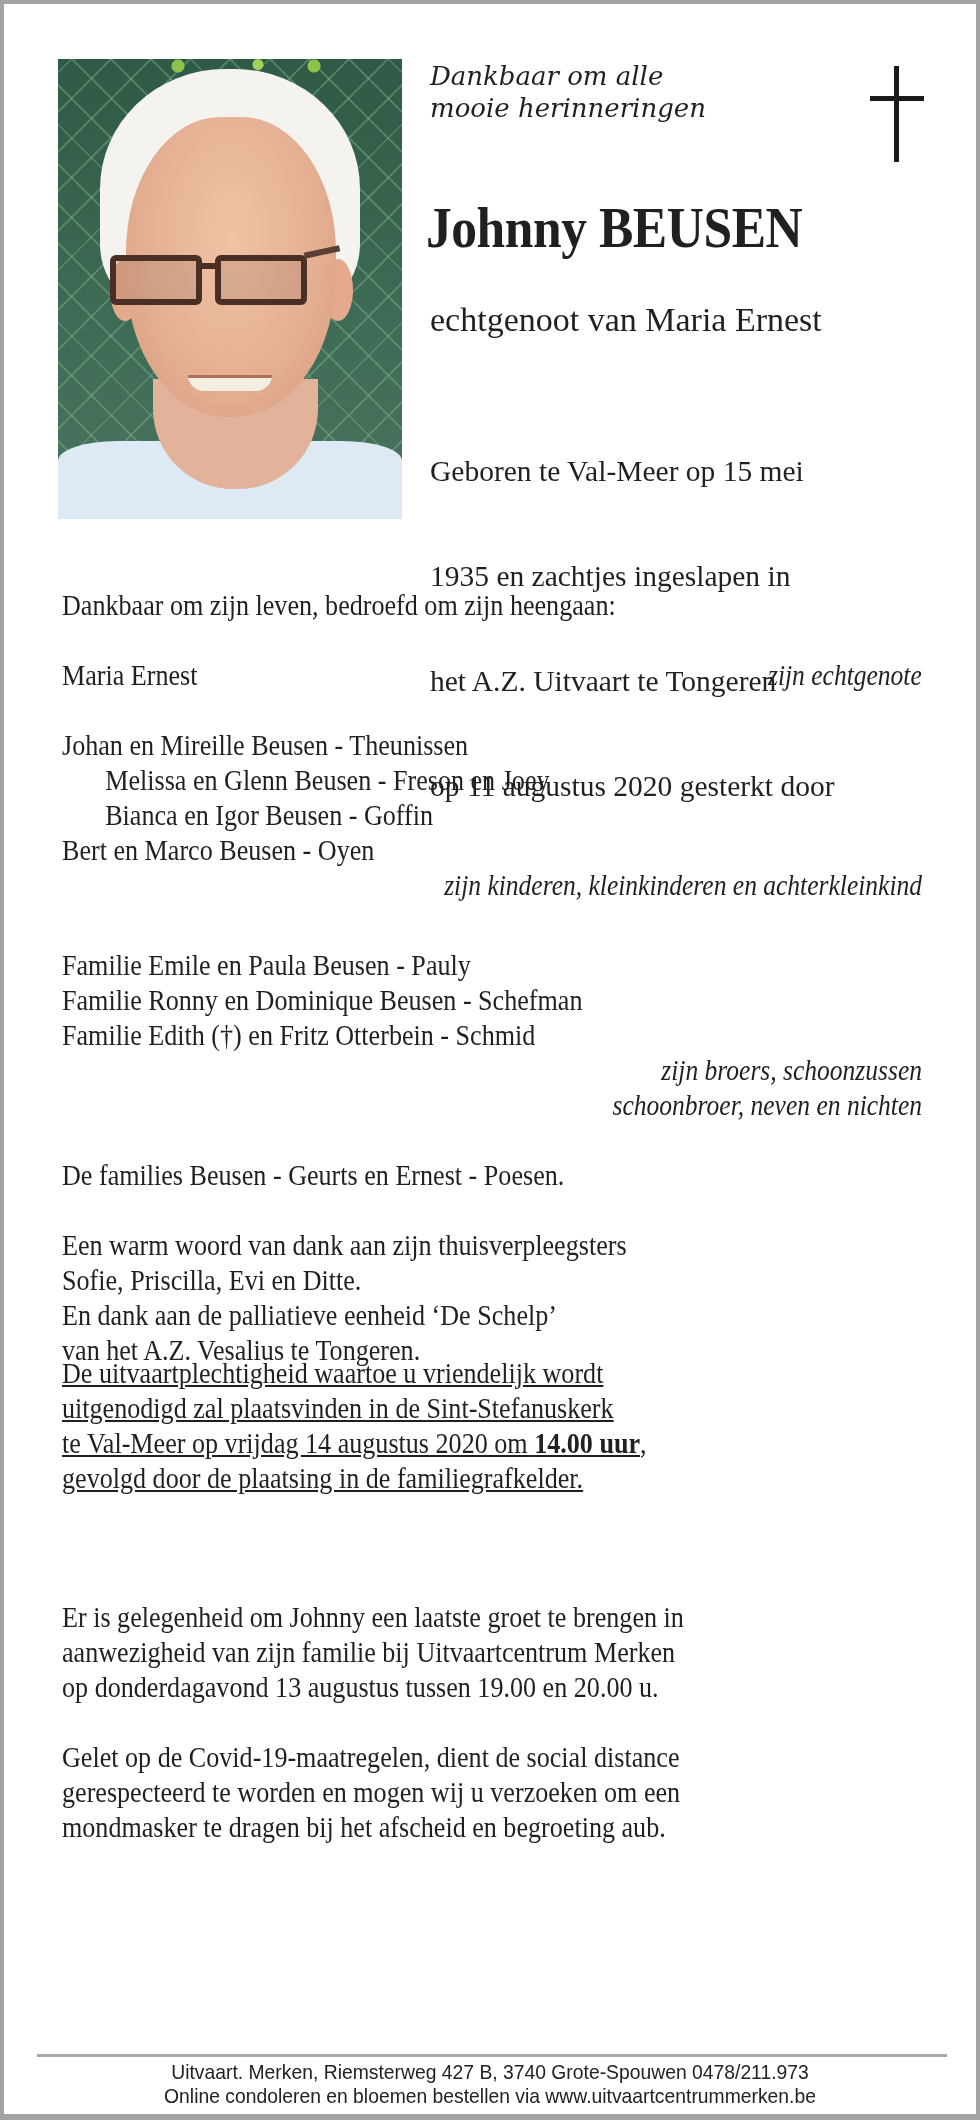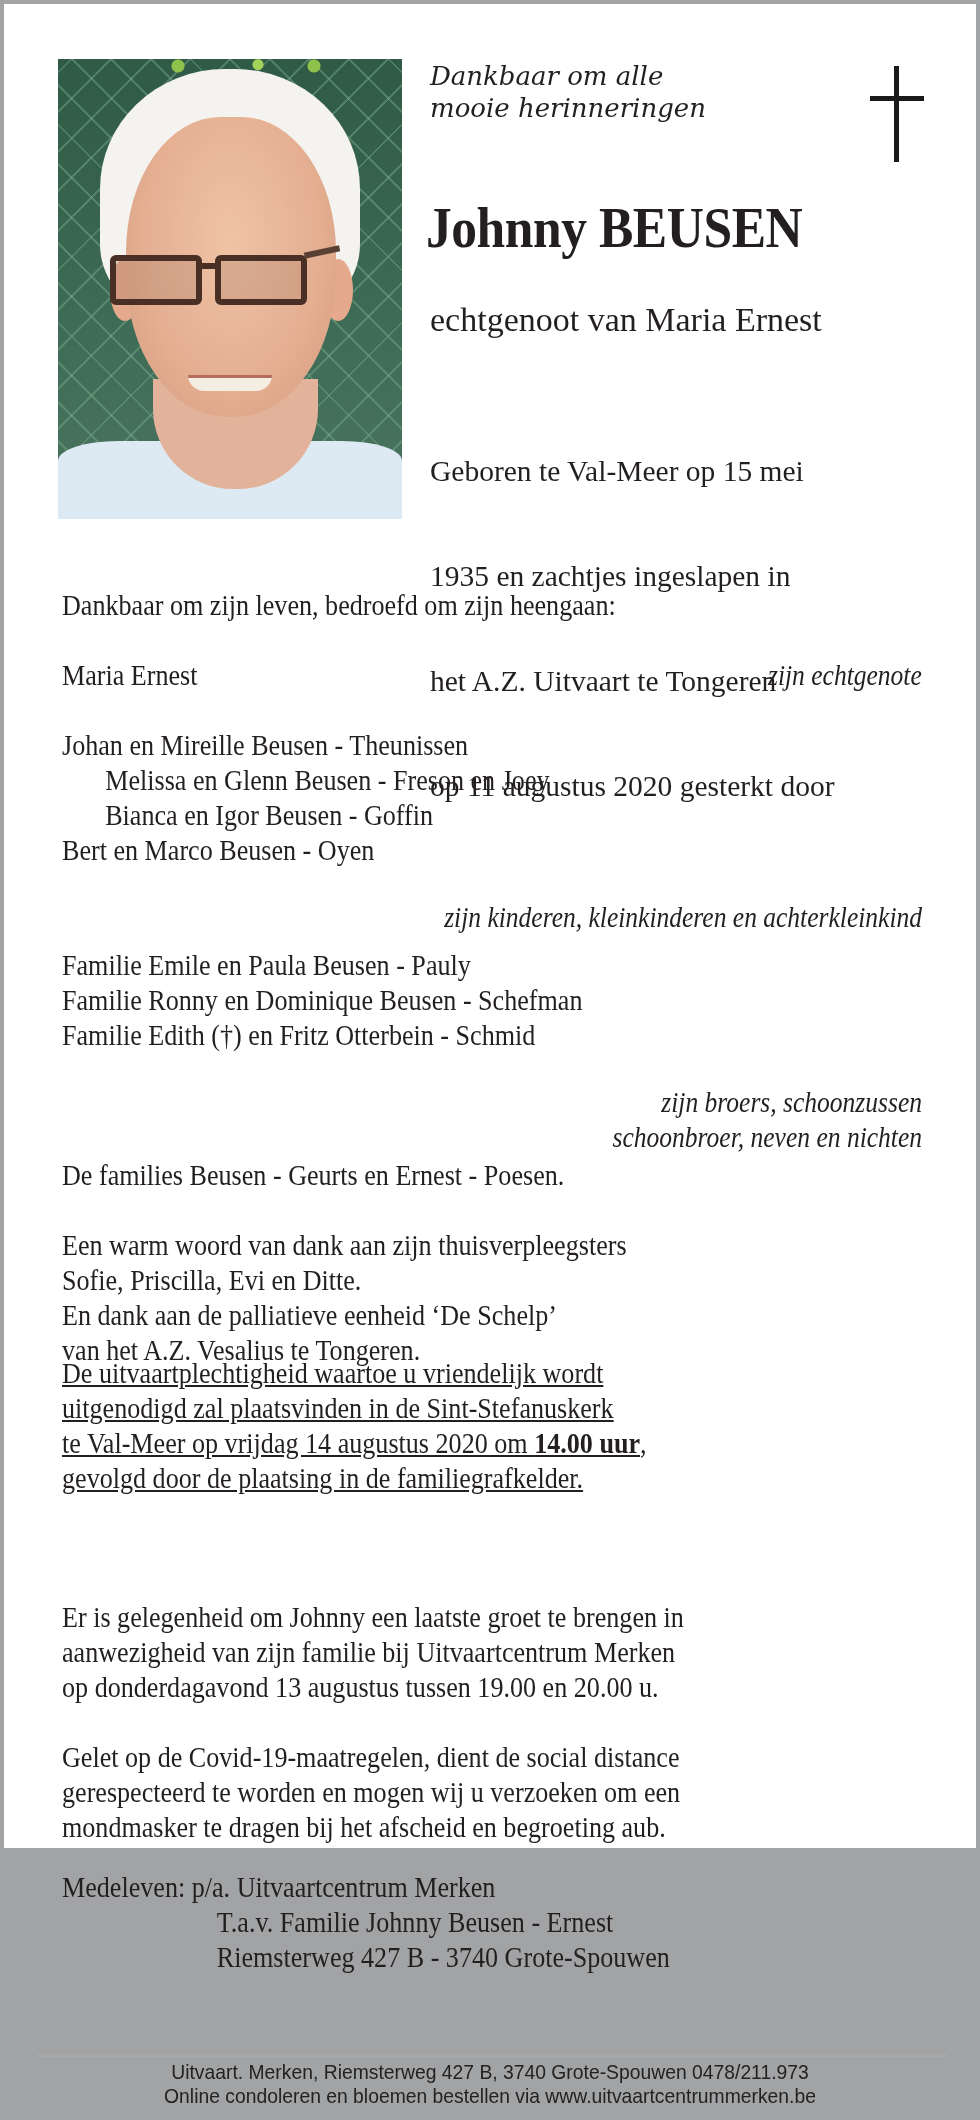--- a/index.html
+++ b/index.html
@@ -1,19 +1,19 @@
 <!DOCTYPE html>
 <html><head>
 <meta charset="utf-8">
 <style>
   * { box-sizing: border-box; margin: 0; padding: 0; }
   html, body { width: 980px; height: 2120px; background: #a2a3a5; overflow: hidden; }
   body { font-family: "DejaVu Serif", "Liberation Serif", serif; color: #231f20; }
   .page {
-    position: absolute; left: 4px; top: 4px; width: 972px; height: 1844px;
+    position: absolute; left: 4px; top: 4px; width: 972px; height: 2110px;
     background: #ffffff;
   }
   .photo {
     position: absolute; left: 54px; top: 55px; width: 344px; height: 460px;
     background: linear-gradient(180deg, #2f5a45 0%, #3e6b55 55%, #4a7560 100%);
     overflow: hidden;
   }
   .photo .fence {
     position: absolute; inset: 0;
     background:
@@ -86,21 +86,21 @@
     font-size: 29.5px; line-height: 35px; white-space: pre;
   }
 
   .body {
     position: absolute; left: 58px; width: 860px;
     font-family: "Liberation Serif", serif; font-size: 29px; line-height: 35px;
   }
   .body .cond { transform: scaleX(0.9); transform-origin: left top; white-space: nowrap; }
   .line { display: block; white-space: nowrap; }
   .indent { padding-left: 48px; }
-  .right { text-align: right; font-style: italic; margin-top: 32px; }
+  .right { text-align: right; font-style: italic; }
   .right .line { transform: scaleX(0.88); transform-origin: right top; }
   .relation { display: flex; justify-content: space-between; }
   .relation .rel { font-style: italic; transform: scaleX(0.88); transform-origin: right top; }
 
   .notice {
     position: absolute; left: 4px; right: 4px; top: 1998px; text-align: center;
     font-family: "Liberation Serif", serif; font-weight: bold; font-size: 29px;
     letter-spacing: 0.3px;
   }
   .footer-rule { position: absolute; left: 33px; width: 910px; top: 2050px; height: 3px; background: #a8a8a8; }
@@ -216,26 +216,19 @@
   </div>
 
   <div class="body" style="top:1736px;">
     <div class="cond">
       <span class="line">Gelet op de Covid-19-maatregelen, dient de social distance</span>
       <span class="line">gerespecteerd te worden en mogen wij u verzoeken om een</span>
       <span class="line">mondmasker te dragen bij het afscheid en begroeting aub.</span>
     </div>
   </div>
 
-  <div class="body" style="top:1866px;">
-    <div class="cond" style="position:relative;">
-      <span class="line"><span>Medeleven:</span> <span>p/a. Uitvaartcentrum Merken</span></span>
-      <span class="line" style="padding-left:172px;">T.a.v. Familie Johnny Beusen - Ernest</span>
-      <span class="line" style="padding-left:172px;">Riemsterweg 427 B - 3740 Grote-Spouwen</span>
-    </div>
-  </div>
 
   <div class="footer-rule"></div>
   <div class="footer">
     <span class="line">Uitvaart. Merken, Riemsterweg 427 B, 3740 Grote-Spouwen  0478/211.973</span>
     <span class="line">Online condoleren en bloemen bestellen via www.uitvaartcentrummerken.be</span>
   </div>
 </div>
 
 </body></html>

